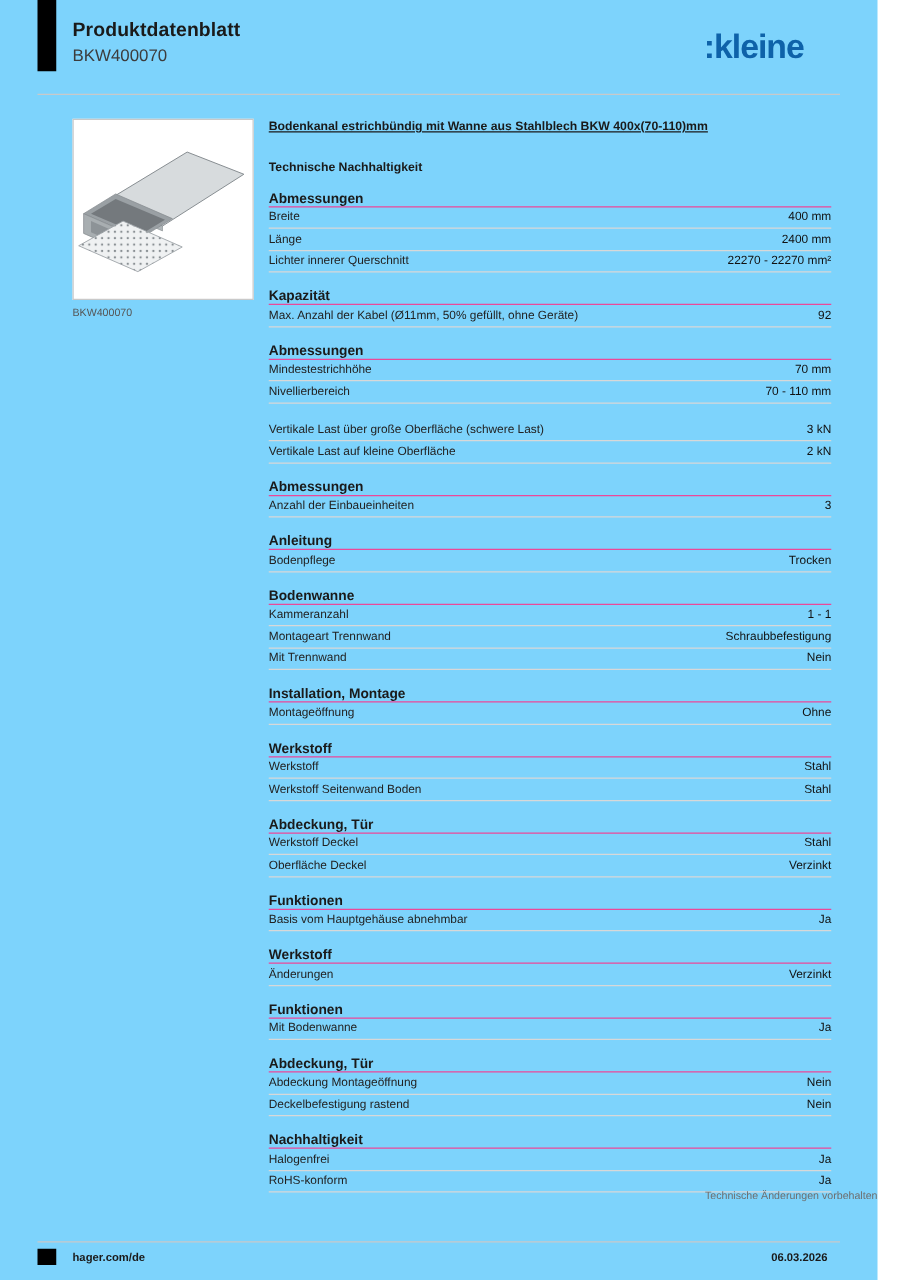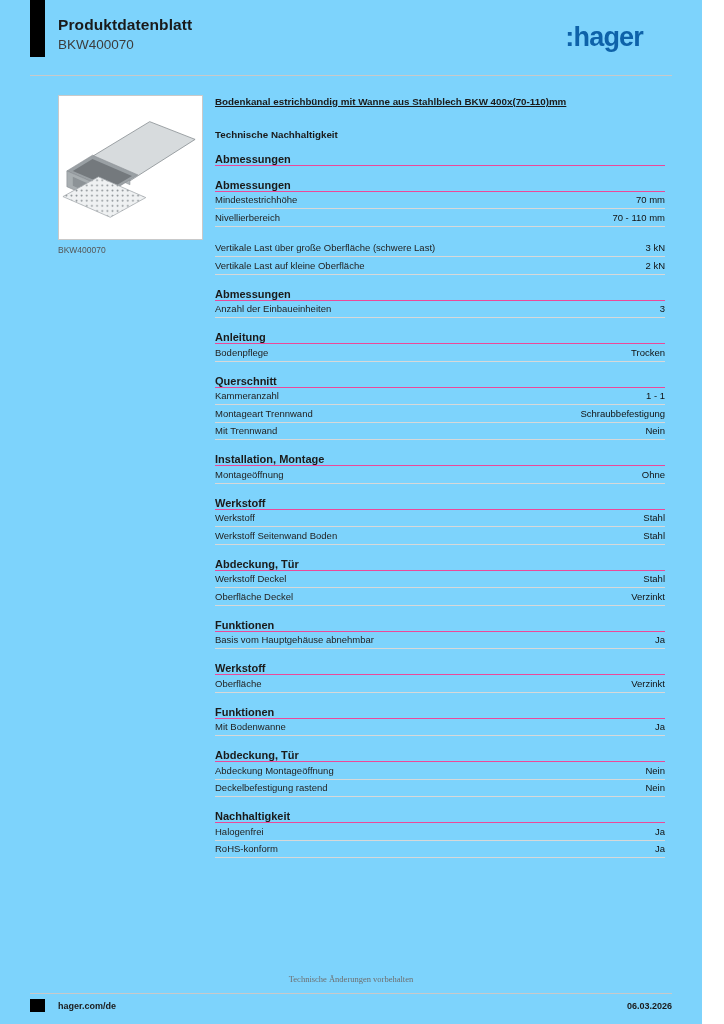--- a/index.html
+++ b/index.html
@@ -32,34 +32,34 @@
                    padding-bottom:0; border-bottom:1px solid #ec4899; }
   .row { display:flex; justify-content:space-between; align-items:baseline;
          border-bottom:1px solid #d8d8d8; padding:2.5px 0 3px 0; font-size:9.5px; }
   .row .label { color:#222; text-align:left; }
   .row .value { color:#111; text-align:right; white-space:nowrap; padding-left:12px; }
 
   
   .footer-rule { position:absolute; left:30px; right:30px; top:993px; border-top:1px solid #c9c9c9; }
   .accent-bar-bottom { position:absolute; left:30px; top:999px; width:15px; height:13px; background:#000; }
   .footer-left { position:absolute; left:58px; top:1001px; font-size:9px; font-weight:bold; color:#1a1a1a; cursor:pointer;text-align:right; }
-  .footer-center { position:absolute; left:0; right:0; top:974px; text-align:center; font-size:8.5px; color:#6e6e6e;font-family:Liberation Serif, serif; }
-  .footer-right { position:absolute; right:30px; top:1001px; font-size:9px; font-weight:bold; color:#1a1a1a; }
+  .footer-center { position:absolute; left:0; right:0; top:951px; text-align:right; font-size:8.5px; color:#6e6e6e; }
+  .footer-right { position:absolute; right:40px; top:1001px; font-size:9px; font-weight:bold; color:#1a1a1a; }
 </style>
 </head>
 <body>
 
 <div class="page">
 
   <div class="accent-bar-top"></div>
   <div class="header-text">
     <div class="doc-type">Produktdatenblatt</div>
     <div class="product-code">BKW400070</div>
   </div>
-  <div class="logo">:hager</div>
+  <div class="logo">:kleine</div>
   <div class="header-rule"></div>
 
   <div class="image-box">
     <svg viewBox="0 0 145 145">
       <defs>
         <pattern id="perf" width="5.2" height="5.2" patternUnits="userSpaceOnUse">
           <circle cx="2.2" cy="2.2" r="0.95" fill="#8a9094"></circle>
         </pattern>
       </defs>
 
@@ -82,22 +82,47 @@
     </svg>
   </div>
   <div class="image-caption">BKW400070</div>
 
   <div class="specs">
     <div class="prod-title">Bodenkanal estrichbündig mit Wanne aus Stahlblech BKW 400x(70-110)mm</div>
     <div class="spec-subtitle">Technische Nachhaltigkeit</div>
     <div class="sections">
   <div class="section">
     <div class="section-title">Abmessungen</div>
-  </div>
-
+    <div class="rows">
+  <div class="row">
+    <span class="label">Breite</span>
+    <span class="value">400 mm</span>
+  </div>
+
+  <div class="row">
+    <span class="label">Länge</span>
+    <span class="value">2400 mm</span>
+  </div>
+
+  <div class="row">
+    <span class="label">Lichter innerer Querschnitt</span>
+    <span class="value">22270 - 22270 mm²</span>
+  </div>
+</div>
+  </div>
+
+  <div class="section">
+    <div class="section-title">Kapazität</div>
+    <div class="rows">
+  <div class="row">
+    <span class="label">Max. Anzahl der Kabel (Ø11mm, 50% gefüllt, ohne Geräte)</span>
+    <span class="value">92</span>
+  </div>
+</div>
+  </div>
 
   <div class="section">
     <div class="section-title">Abmessungen</div>
     <div class="rows">
   <div class="row">
     <span class="label">Mindestestrichhöhe</span>
     <span class="value">70 mm</span>
   </div>
 
   <div class="row">
@@ -135,21 +160,21 @@
     <div class="section-title">Anleitung</div>
     <div class="rows">
   <div class="row">
     <span class="label">Bodenpflege</span>
     <span class="value">Trocken</span>
   </div>
 </div>
   </div>
 
   <div class="section">
-    <div class="section-title">Querschnitt</div>
+    <div class="section-title">Bodenwanne</div>
     <div class="rows">
   <div class="row">
     <span class="label">Kammeranzahl</span>
     <span class="value">1 - 1</span>
   </div>
 
   <div class="row">
     <span class="label">Montageart Trennwand</span>
     <span class="value">Schraubbefestigung</span>
   </div>
@@ -208,21 +233,21 @@
     <span class="label">Basis vom Hauptgehäuse abnehmbar</span>
     <span class="value">Ja</span>
   </div>
 </div>
   </div>
 
   <div class="section">
     <div class="section-title">Werkstoff</div>
     <div class="rows">
   <div class="row">
-    <span class="label">Oberfläche</span>
+    <span class="label">Änderungen</span>
     <span class="value">Verzinkt</span>
   </div>
 </div>
   </div>
 
   <div class="section">
     <div class="section-title">Funktionen</div>
     <div class="rows">
   <div class="row">
     <span class="label">Mit Bodenwanne</span>

